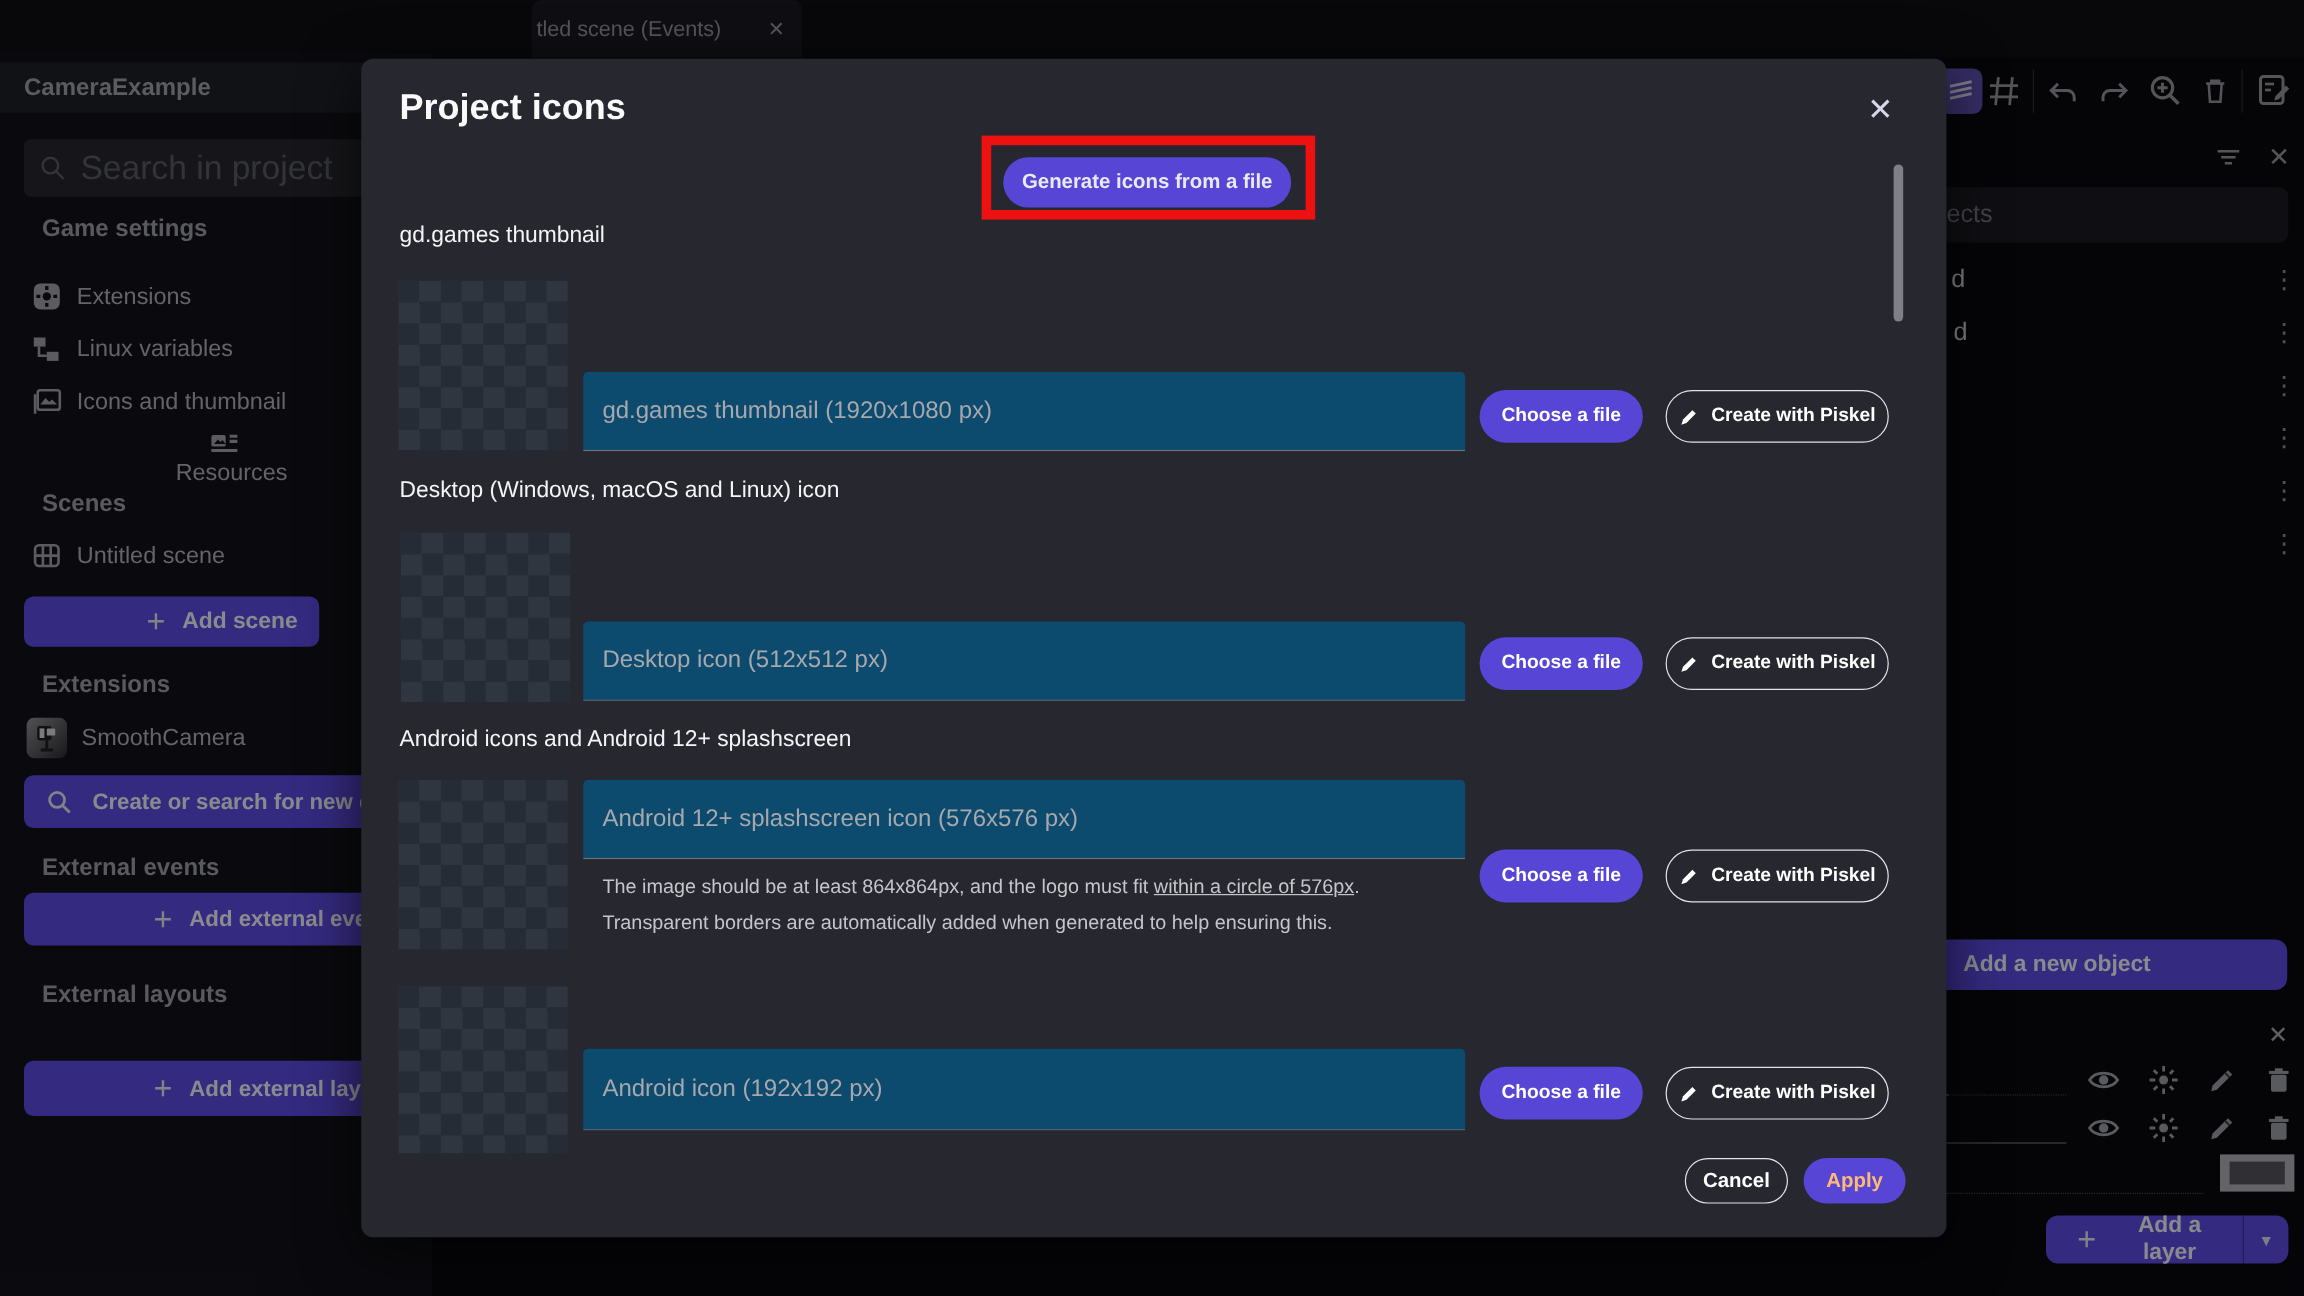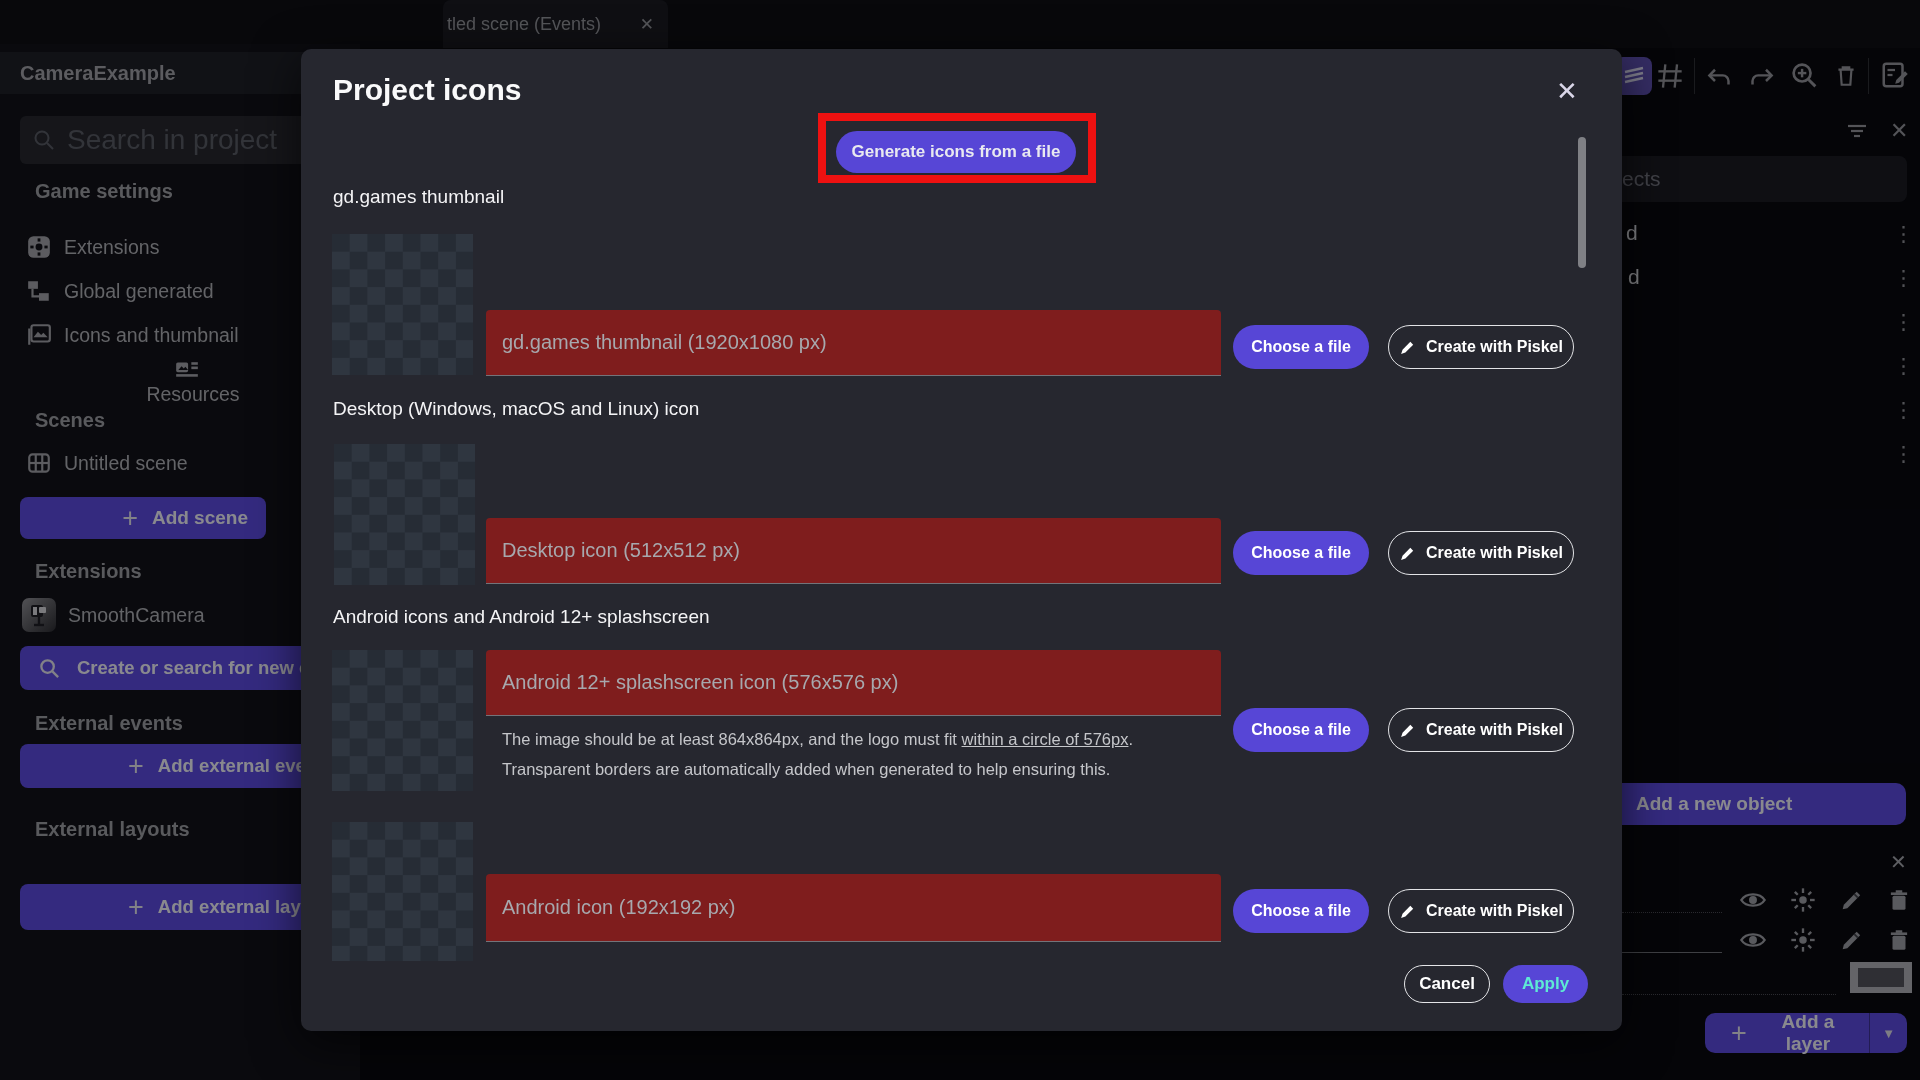--- a/index.html
+++ b/index.html
@@ -44,36 +44,36 @@
   #modal .close { left:1246px; top:22px; width:40px; height:40px; display:flex;
     align-items:center; justify-content:center; color:#d9d6e8; font-size:26px;
     cursor:pointer; font-weight:300; }
   .redbox { left:517px; top:64px; width:278px; height:70px; border:8px solid var(--highlight-red); }
   .gen-btn { left:535px; top:82px; width:240px; height:42px; border-radius:21px;
     justify-content:center; font-size:17px; }
   .row-h { left:32px; font-size:19px; font-weight:normal; color:#f4f4f6; }
   .checker { width:141px; height:141px;
     background:repeating-conic-gradient(#2f3640 0% 25%, #262c35 0% 50%);
     background-size:35.4px 35.4px; }
-  .field { left:185px; width:735px; height:66px; background:#7f1d1d;
+  .field { left:185px; width:735px; height:66px; background:#0c4a6e;
     border-radius:4px 4px 0 0; border-bottom:1px solid #73747a; display:flex;
     align-items:center; padding:0 16px; color:#a7a8ad; font-size:20px; cursor:text; }
   .choose { left:932px; width:136px; height:44px; border-radius:22px;
     justify-content:center; font-size:16px; color:#fff; }
   .piskel { left:1087px; width:186px; height:44px; border-radius:22px;
     border:1px solid #e2e3e6; background:transparent; display:flex; align-items:center;
     justify-content:center; color:#fff; font-weight:bold; font-size:16px; cursor:pointer; gap:10px; }
   .helper { left:201px; font-size:16.5px; color:#c5c6ca; }
   .helper u { text-decoration:underline; }
   .sthumb { left:1277px; top:88px; width:8px; height:131px; border-radius:4px; background:#7f8085; }
   .cancel { left:1103px; top:916px; width:86px; height:38px; border-radius:19px;
     border:1px solid #e4e5e8; background:transparent; color:#fff; font-weight:bold;
     font-size:17px; display:flex; align-items:center; justify-content:center; cursor:pointer; }
   .apply { left:1202px; top:916px; width:85px; height:38px; border-radius:19px;
-    justify-content:center; font-size:17px; color:#5eead4; }
+    justify-content:center; font-size:17px; color:#fdba74; }
 </style>
 </head>
 <body>
 
 <div id="stage">
 
   <div id="tabstrip" class="abs">
     <div class="tab abs">
       <span>tled scene (Events)</span>
       <span class="x">✕</span>
@@ -108,21 +108,21 @@
       </svg>
       <span>Extensions</span>
     </div>
 
     <div class="sb-item abs" style="top:225px;">
       <svg class="ic" viewBox="0 0 24 24">
         <rect x="2" y="3" width="9" height="7" fill="#9b9ca0"></rect>
         <rect x="12" y="14" width="9" height="7" fill="#9b9ca0"></rect>
         <path d="M6 10 v7 h6" fill="none" stroke="#9b9ca0" stroke-width="2"></path>
       </svg>
-      <span>Global generated</span>
+      <span>Linux variables</span>
     </div>
 
     <div class="sb-item abs" style="top:269px;">
       <svg class="ic" viewBox="0 0 24 24">
         <rect x="5" y="3" width="17" height="15" rx="2" fill="none" stroke="#9b9ca0" stroke-width="2"></rect>
         <path d="M7 14 l4-5 3 3 2-2 4 4" fill="#9b9ca0"></path>
         <line x1="3" y1="6" x2="3" y2="21" stroke="#9b9ca0" stroke-width="2"></line>
       </svg>
       <span>Icons and thumbnail</span>
     </div>

